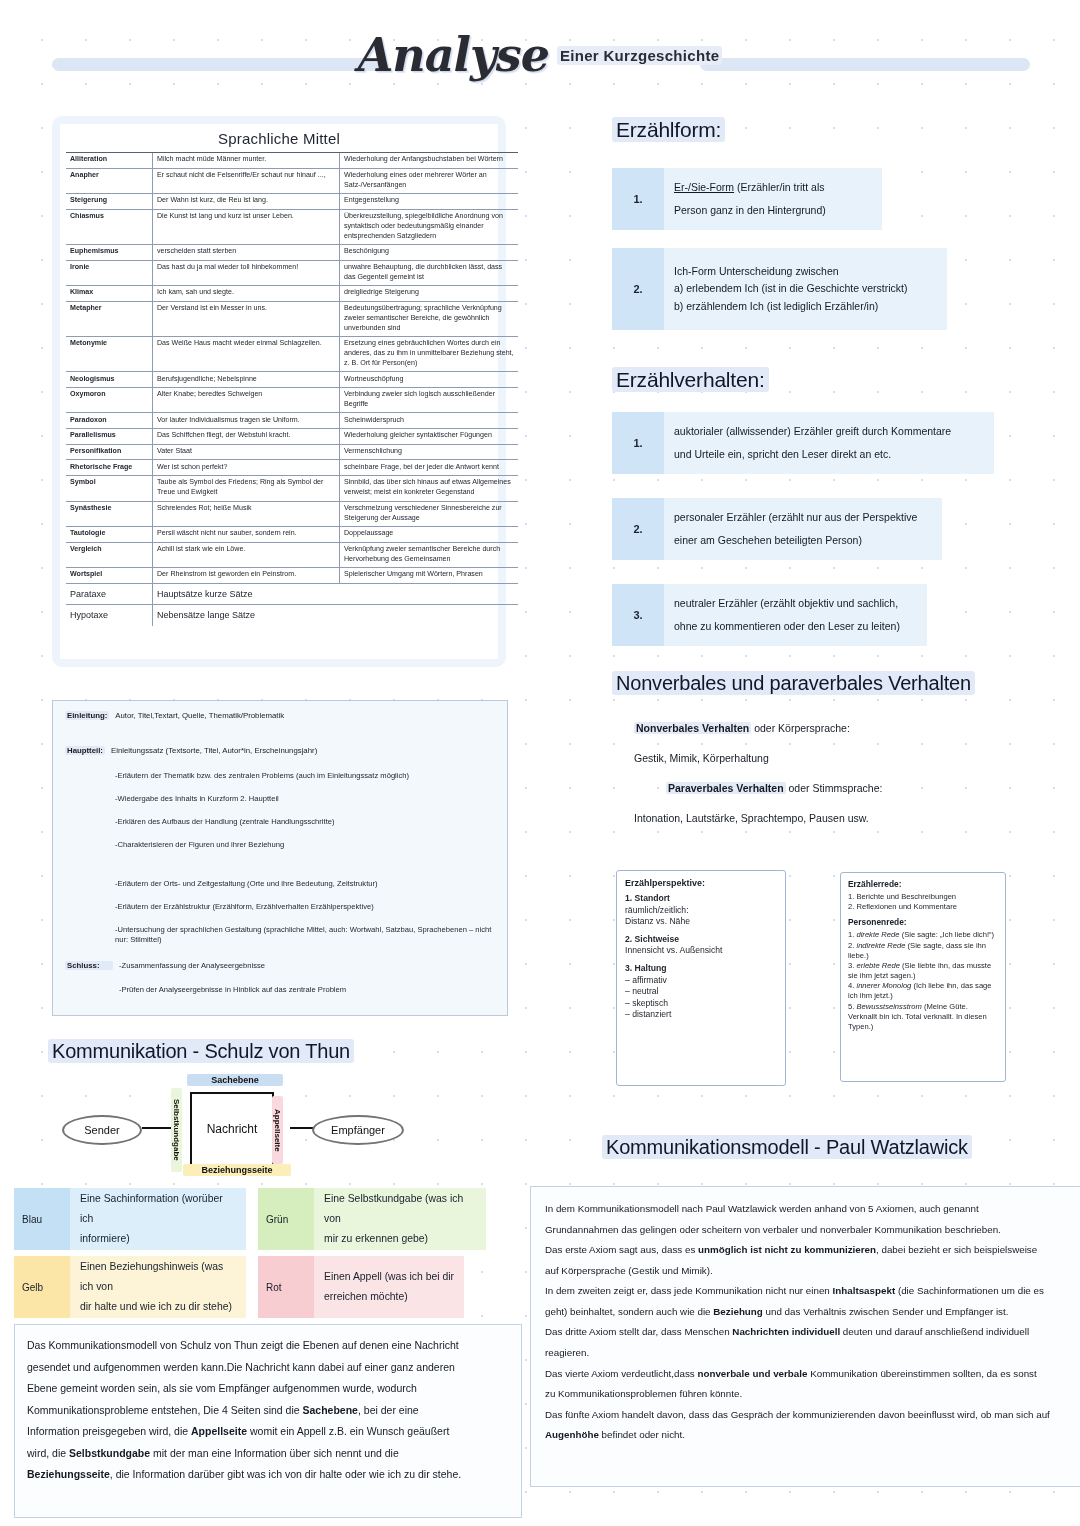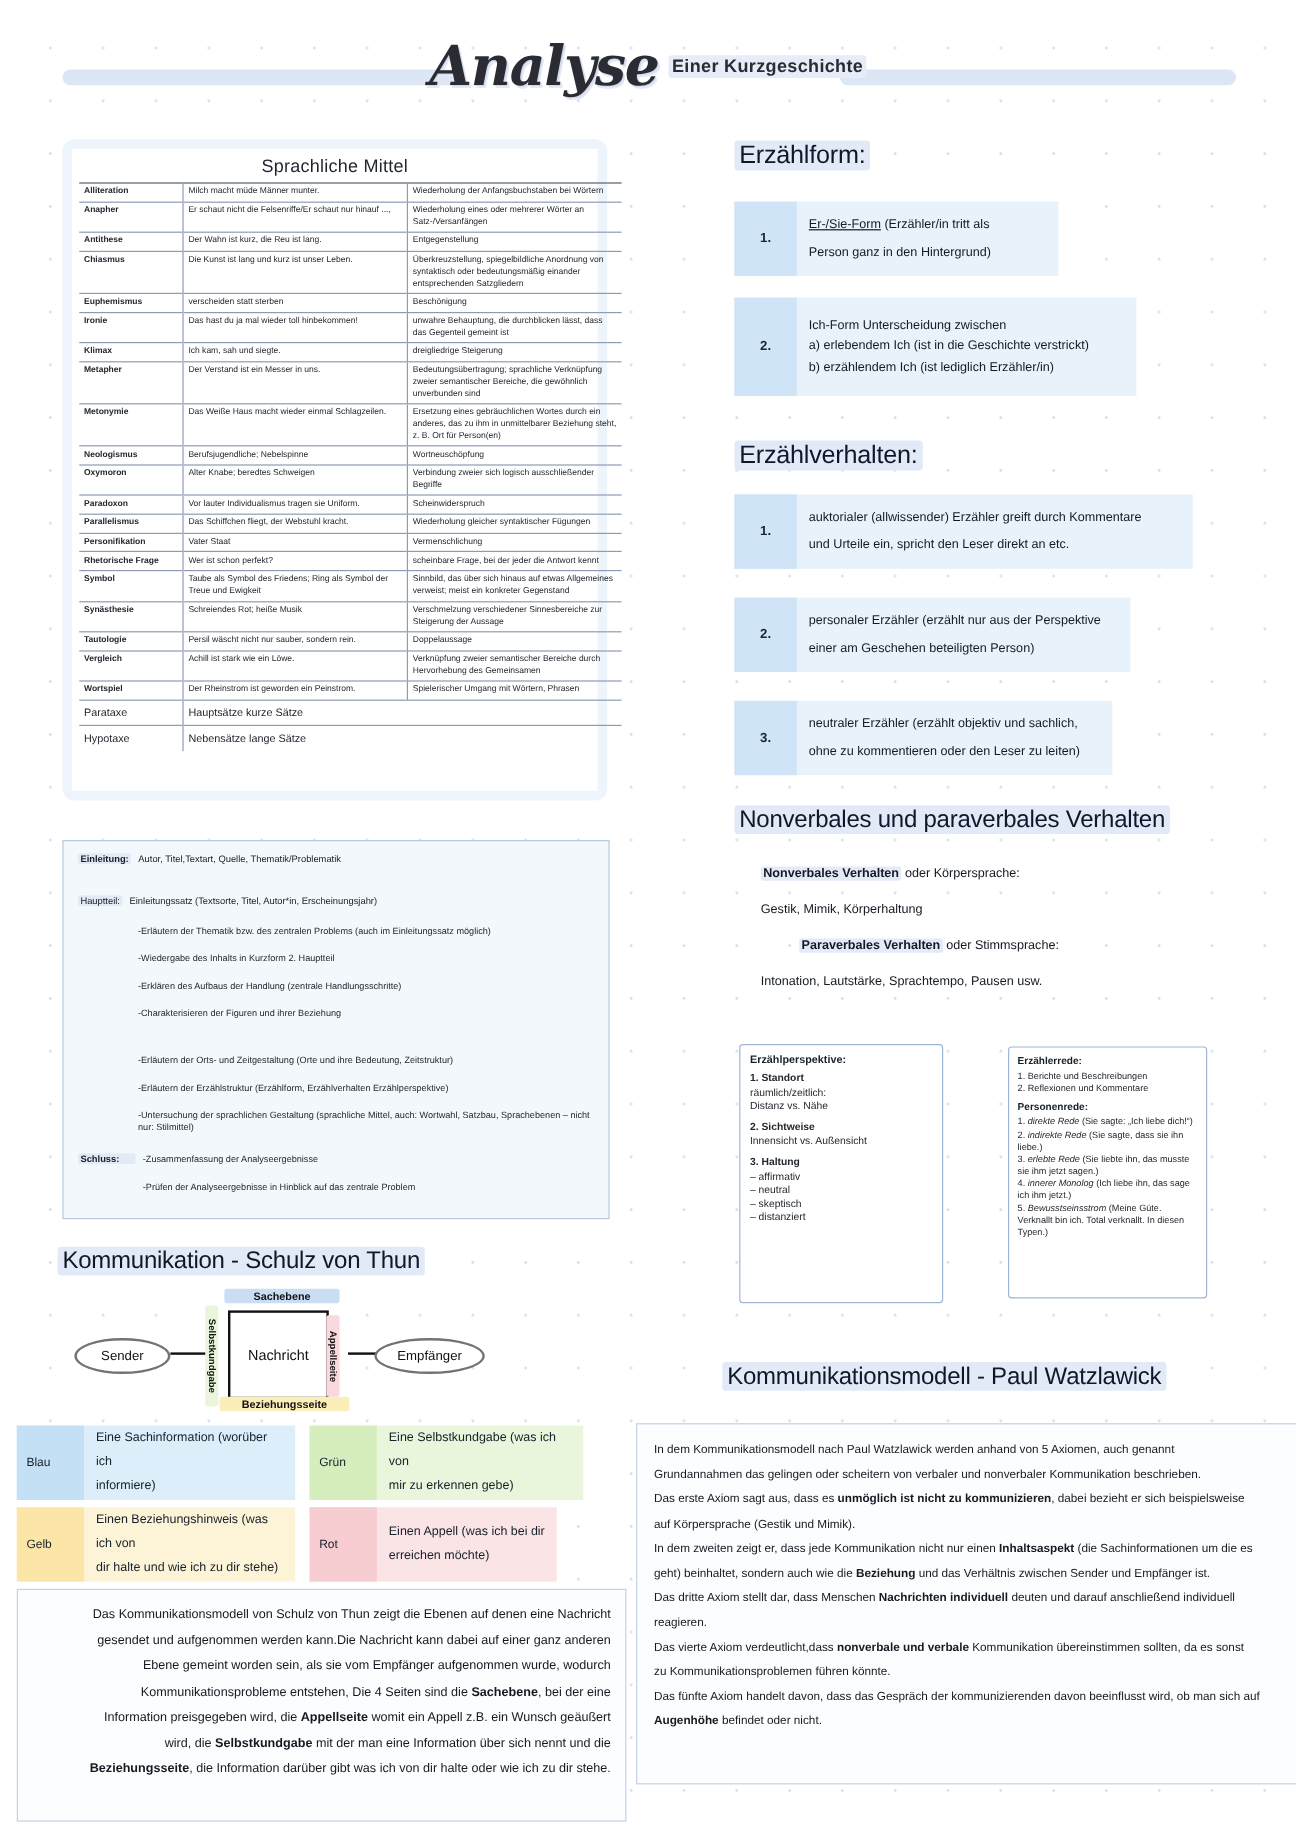--- a/index.html
+++ b/index.html
@@ -151,21 +151,21 @@
               <td class="c0">Alliteration</td>
               <td class="c1">Milch macht müde Männer munter.</td>
               <td class="c2">Wiederholung der Anfangsbuchstaben bei Wörtern</td>
             </tr>
             <tr>
               <td class="c0">Anapher</td>
               <td class="c1">Er schaut nicht die Felsenriffe/Er schaut nur hinauf ...,</td>
               <td class="c2">Wiederholung eines oder mehrerer Wörter an Satz-/Versanfängen</td>
             </tr>
             <tr>
-              <td class="c0">Antithese</td>
+              <td class="c0">Steigerung</td>
               <td class="c1">Der Wahn ist kurz, die Reu ist lang.</td>
               <td class="c2">Entgegenstellung</td>
             </tr>
             <tr>
               <td class="c0">Chiasmus</td>
               <td class="c1">Die Kunst ist lang und kurz ist unser Leben.</td>
               <td class="c2">Überkreuzstellung, spiegelbildliche Anordnung von syntaktisch oder bedeutungsmäßig einander entsprechenden Satzgliedern</td>
             </tr>
             <tr>
               <td class="c0">Euphemismus</td>
@@ -263,21 +263,21 @@
   <div class="softcard" id="aufbau">
     <div style="position:absolute;left:12px;top:10px;width:430px;">
       <div style="display:flex;gap:6px;align-items:flex-start;">
         <div style="font-size:7.8px;font-weight:700;background:#e2eaf7;padding:0 2px;border-radius:2px;white-space:nowrap;">Einleitung:</div>
         <div style="font-size:7.8px;">Autor, Titel,Textart, Quelle, Thematik/Problematik</div>
       </div>
 
       <div style="height:26px;"></div>
 
       <div style="display:flex;gap:6px;align-items:flex-start;">
-        <div style="font-size:7.8px;font-weight:400;background:#e2eaf7;padding:0 2px;border-radius:2px;white-space:nowrap;">Hauptteil:</div>
+        <div style="font-size:7.8px;font-weight:700;background:#e2eaf7;padding:0 2px;border-radius:2px;white-space:nowrap;">Hauptteil:</div>
         <div style="font-size:7.8px;">Einleitungssatz (Textsorte, Titel, Autor*in, Erscheinungsjahr)</div>
       </div>
 
       <div id="hauptteilItems" style="margin:16px 0 0 50px;">
           <div class="ab-item" style="margin-bottom: 13px;">-Erläutern der Thematik bzw. des zentralen Problems (auch im Einleitungssatz möglich)</div>
           <div class="ab-item" style="margin-bottom: 13px;">-Wiedergabe des Inhalts in Kurzform 2. Hauptteil</div>
           <div class="ab-item" style="margin-bottom: 13px;">-Erklären des Aufbaus der Handlung (zentrale Handlungsschritte)</div>
           <div class="ab-item" style="margin-bottom: 30px;">-Charakterisieren der Figuren und ihrer Beziehung</div>
           <div class="ab-item" style="margin-bottom: 13px;">-Erläutern der Orts- und Zeitgestaltung (Orte und ihre Bedeutung, Zeitstruktur)</div>
           <div class="ab-item" style="margin-bottom: 13px;">-Erläutern der Erzählstruktur (Erzählform, Erzählverhalten Erzählperspektive)</div>
@@ -441,21 +441,21 @@
       </div>
       <div class="legend" style="left: 258px; top: 1256px; width: 206px; height: 62px; background: rgb(251, 228, 230);">
         <div class="key" style="background: rgb(248, 205, 209);">Rot</div>
         <div class="txt">
           <div style="line-height: 1.9;">Einen Appell (was ich bei dir</div>
           <div style="line-height: 1.9;">erreichen möchte)</div>
         </div>
       </div>
     </div>
 
-  <div class="parabox" style="left:14px;top:1324px;width:482px;height:172px;text-align:right;">
+  <div class="parabox" style="left:14px;top:1324px;width:482px;height:172px;">
     <div id="svtPara">
         <p>Das Kommunikationsmodell von Schulz von Thun zeigt die Ebenen auf denen eine Nachricht</p>
         <p>gesendet und aufgenommen werden kann.Die Nachricht kann dabei auf einer ganz anderen</p>
         <p>Ebene gemeint worden sein, als sie vom Empfänger aufgenommen wurde, wodurch</p>
         <p>Kommunikationsprobleme entstehen, Die 4 Seiten sind die <b>Sachebene</b>, bei der eine</p>
         <p>Information preisgegeben wird, die <b>Appellseite</b> womit ein Appell z.B. ein Wunsch geäußert</p>
         <p>wird, die <b>Selbstkundgabe</b> mit der man eine Information über sich nennt und die</p>
         <p><b>Beziehungsseite</b>, die Information darüber gibt was ich von dir halte oder wie ich zu dir stehe.</p>
       </div>
   </div>

